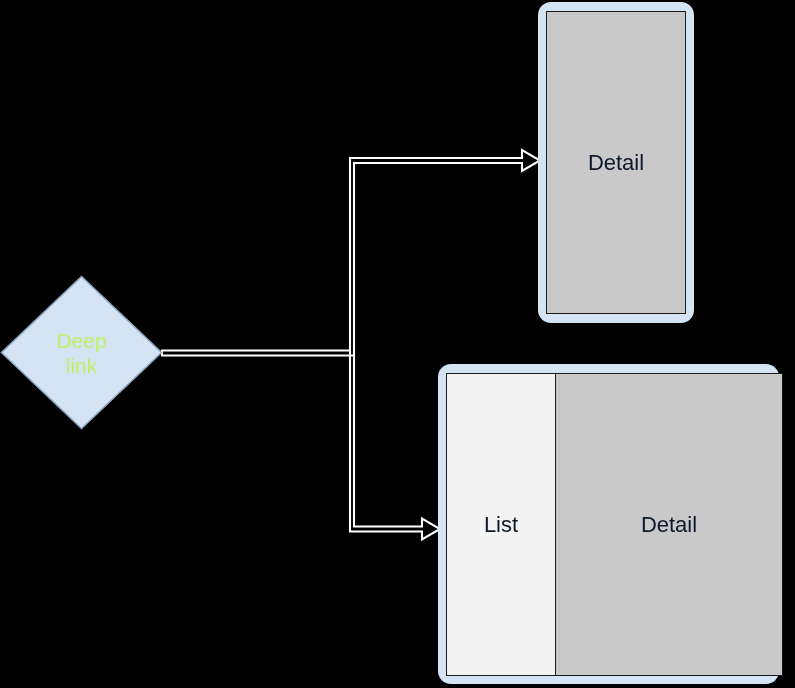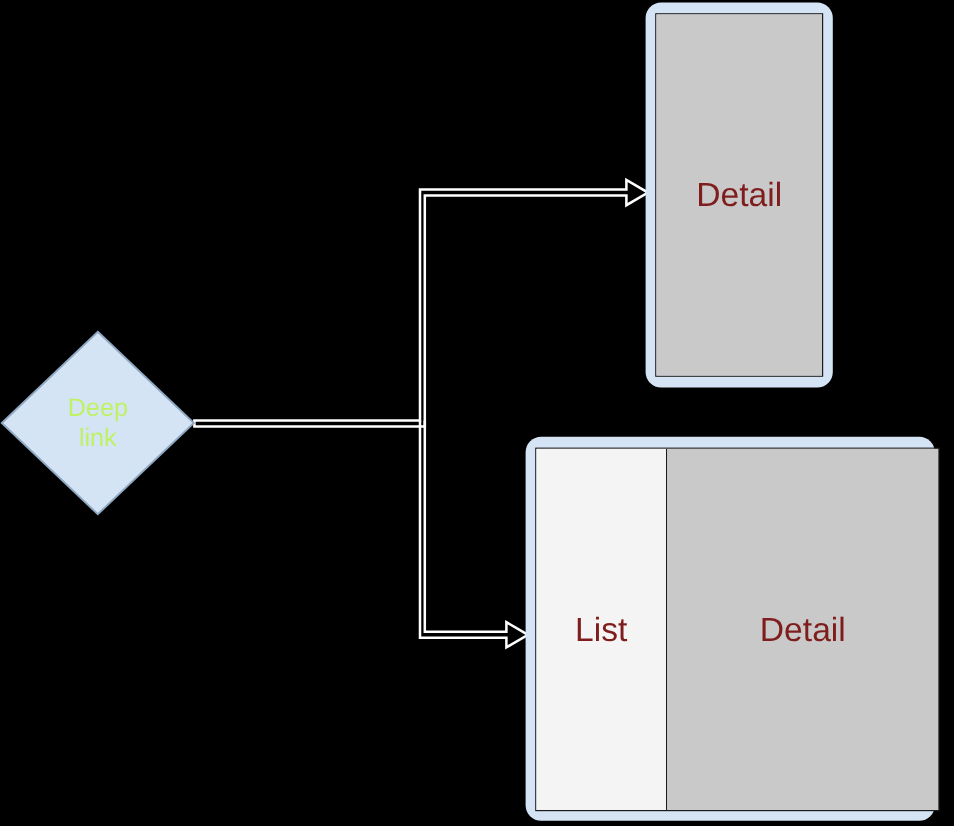--- a/index.html
+++ b/index.html
@@ -73,22 +73,22 @@
     position: absolute;
     box-sizing: border-box;
     display: flex;
     border: 1.6px solid #1b1b1b;
   }
   .pane {
     box-sizing: border-box;
     display: flex;
     align-items: center;
     justify-content: center;
-    color: #7f1d1d;
-    font-size: 28px;
+    color: #0f172a;
+    font-size: 22px;
   }
   .pane-detail {
     background: #c9c9c9;
   }
   .pane-list {
     background: #f4f4f4;
     border-right: 1.6px solid #1b1b1b;
   }
 
   

